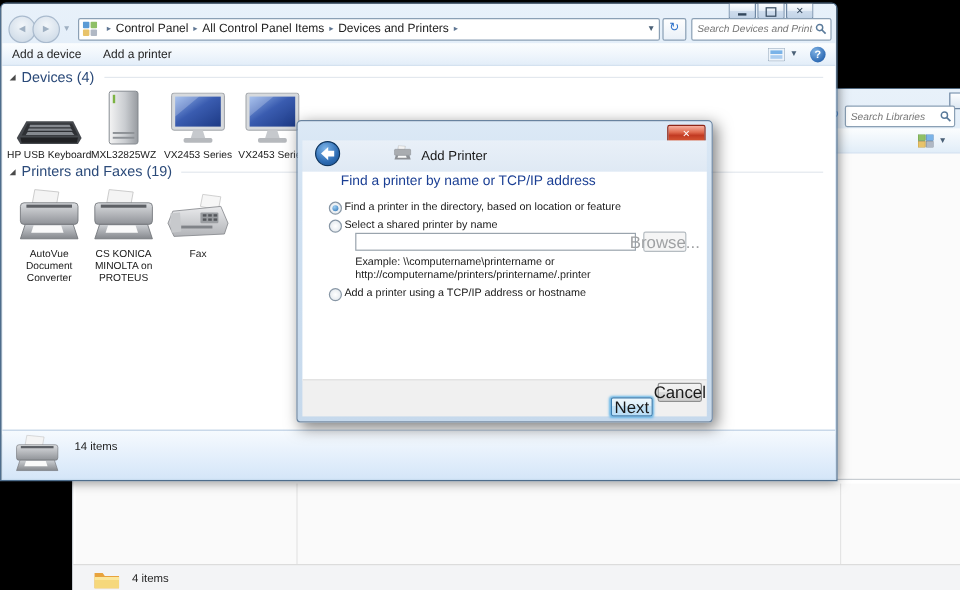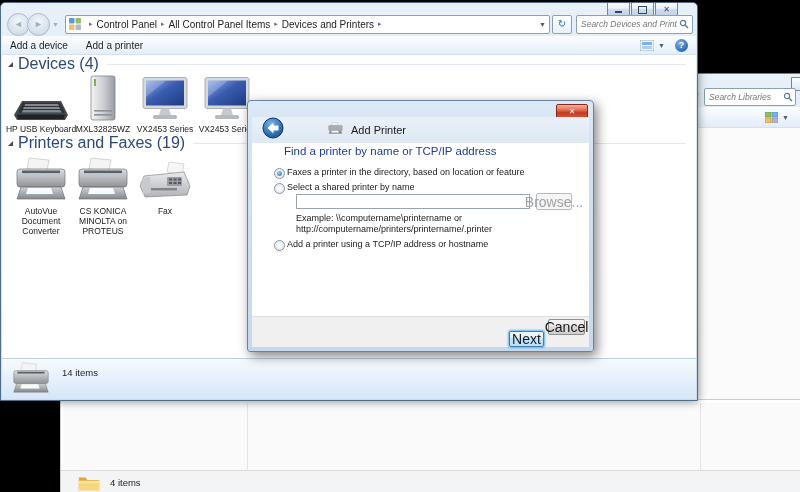--- a/index.html
+++ b/index.html
@@ -41,21 +41,21 @@
        background:linear-gradient(#fbfdfe,#f0f6fc 50%,#e3eef9);
        border-bottom:1px solid#d4e2f0;display:flex;align-items:center;padding:0 8px;}
   .cmdlabel{font-size:10px;color:#1e1e1e;margin-right:18px;}
   .cmd-right{margin-left:auto;display:flex;align-items:center;gap:10px;}
   .helpcircle{width:13px;height:13px;border-radius:50%;color:#fff;font-size:9px;font-weight:bold;
        background:radial-gradient(circle at 35% 30%,#7fb2e4,#2f6cb5 70%,#1d4f8e);
        display:flex;align-items:center;justify-content:center;}
   .content{top:52px;left:1px;right:1px;bottom:38px;background:#fff;overflow:hidden;}
   .sechdr{left:6px;right:10px;display:flex;align-items:center;height:12px;}
   .tri{width:0;height:0;border-right:5px solid#4a4a4a;border-top:5px solid transparent;margin-right:5px;}
-  .sectitle{font-size:16px;color:#2b4a79;white-space:nowrap;}
+  .sectitle{font-size:12px;color:#2b4a79;white-space:nowrap;}
   .secline{flex:1;height:1px;background:#e3e8ee;margin-left:8px;}
   .items{left:8px;display:flex;}
   .item{width:62px;display:flex;flex-direction:column;align-items:center;}
   .item .ic{display:flex;align-items:flex-end;justify-content:center;}
   .lbl{font-size:8.5px;line-height:10px;text-align:center;color:#1a1a1a;margin-top:3px;}
   .nowrap{white-space:nowrap;}
   .statusbar{left:1px;right:1px;bottom:1px;height:37px;
        background:linear-gradient(#f6fafe,#e2eefb 60%,#d5e6f8);
        border-top:1px solid#bccfe4;display:flex;align-items:flex-start;padding:3px 0 0 10px;}
   .statustext{font-size:9.5px;color:#1e1e1e;margin:5px 0 0 12px;}
@@ -396,21 +396,21 @@
       </svg>
     </span>
     <span class="dlg-title">Add Printer</span>
   </div>
 
   <div class="abs dlg-body"></div>
 
   <div class="abs dlg-heading">Find a printer by name or TCP/IP address</div>
 
   <div class="abs radio sel" style="left:26px;top:67px;"></div>
-  <div class="abs radiolbl" style="left:39px;top:66px;">Faxes a printer in the directory, based on location or feature</div>
+  <div class="abs radiolbl" style="left:39px;top:66px;">Find a printer in the directory, based on location or feature</div>
 
   <div class="abs radio" style="left:26px;top:82px;"></div>
   <div class="abs radiolbl" style="left:39px;top:81px;">Select a shared printer by name</div>
 
   <input class="abs dlg-input" value="" style="">
   <div class="abs btn disabled" style="left:288px;top:92px;width:34px;height:15px;">Browse...</div>
 
   <div class="abs example" style="top:112px;">Example: \\computername\printername or</div>
   <div class="abs example" style="top:123px;">http://computername/printers/printername/.printer</div>
 

